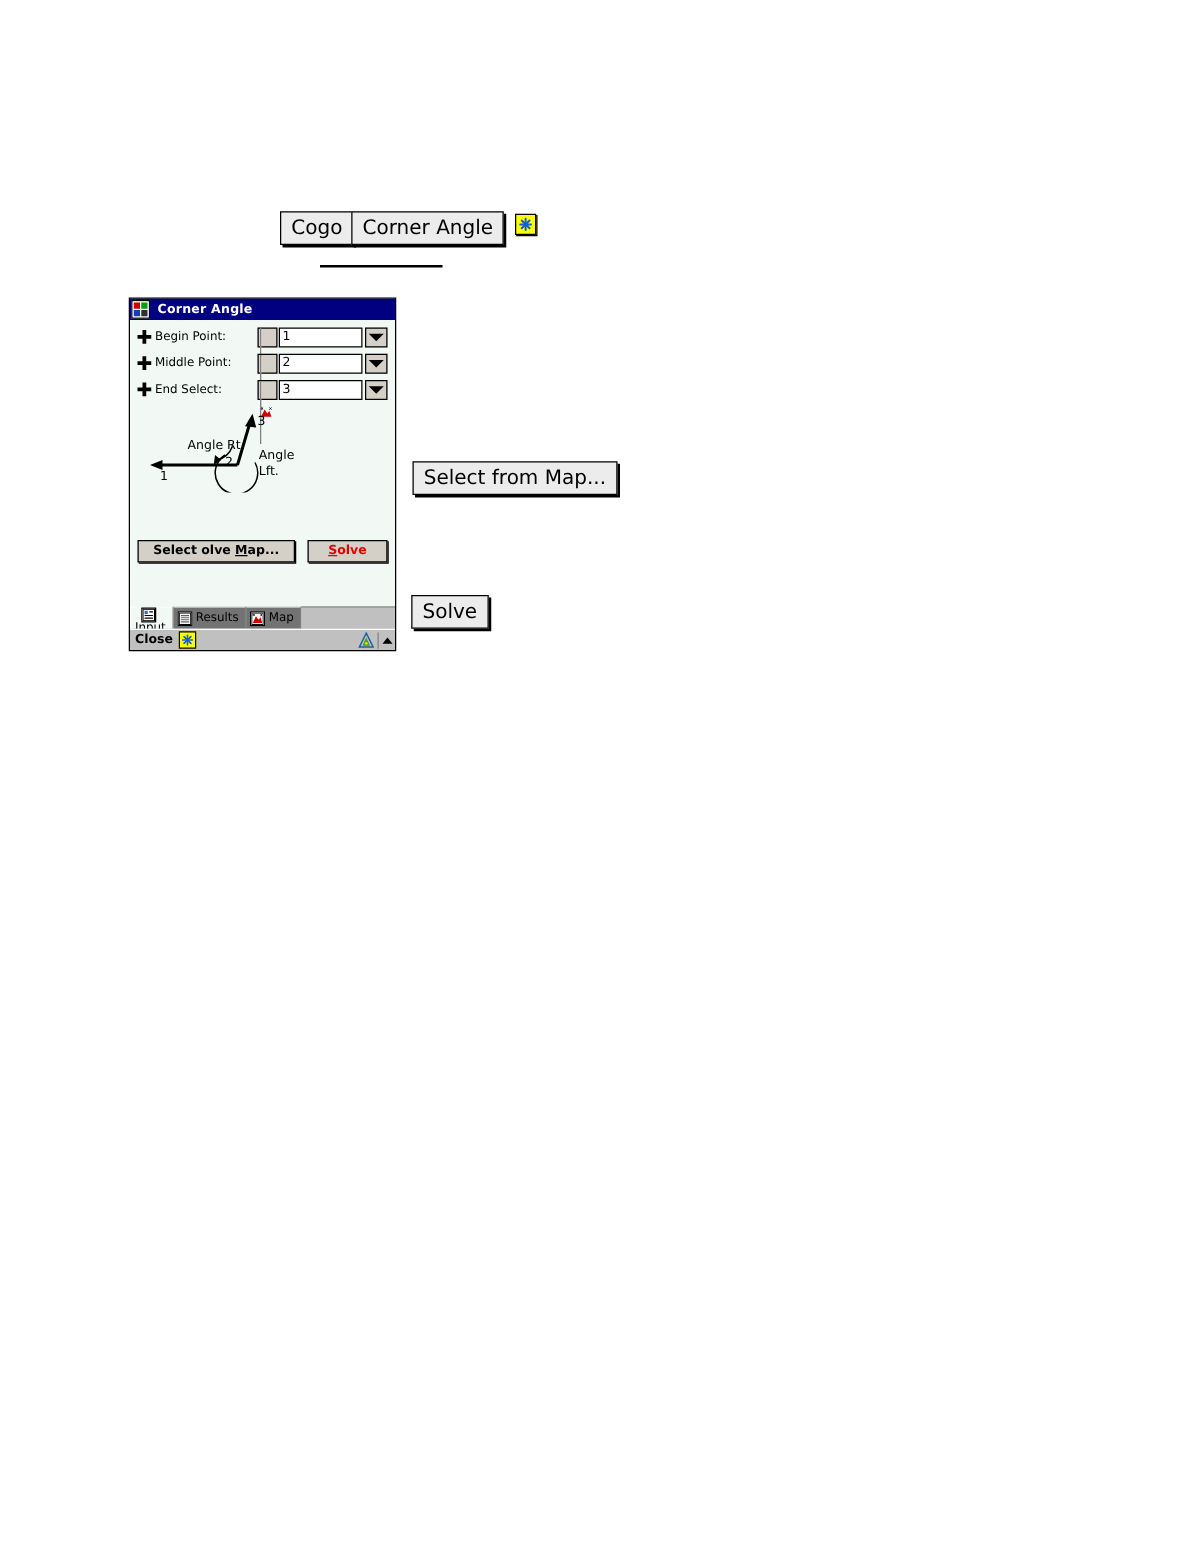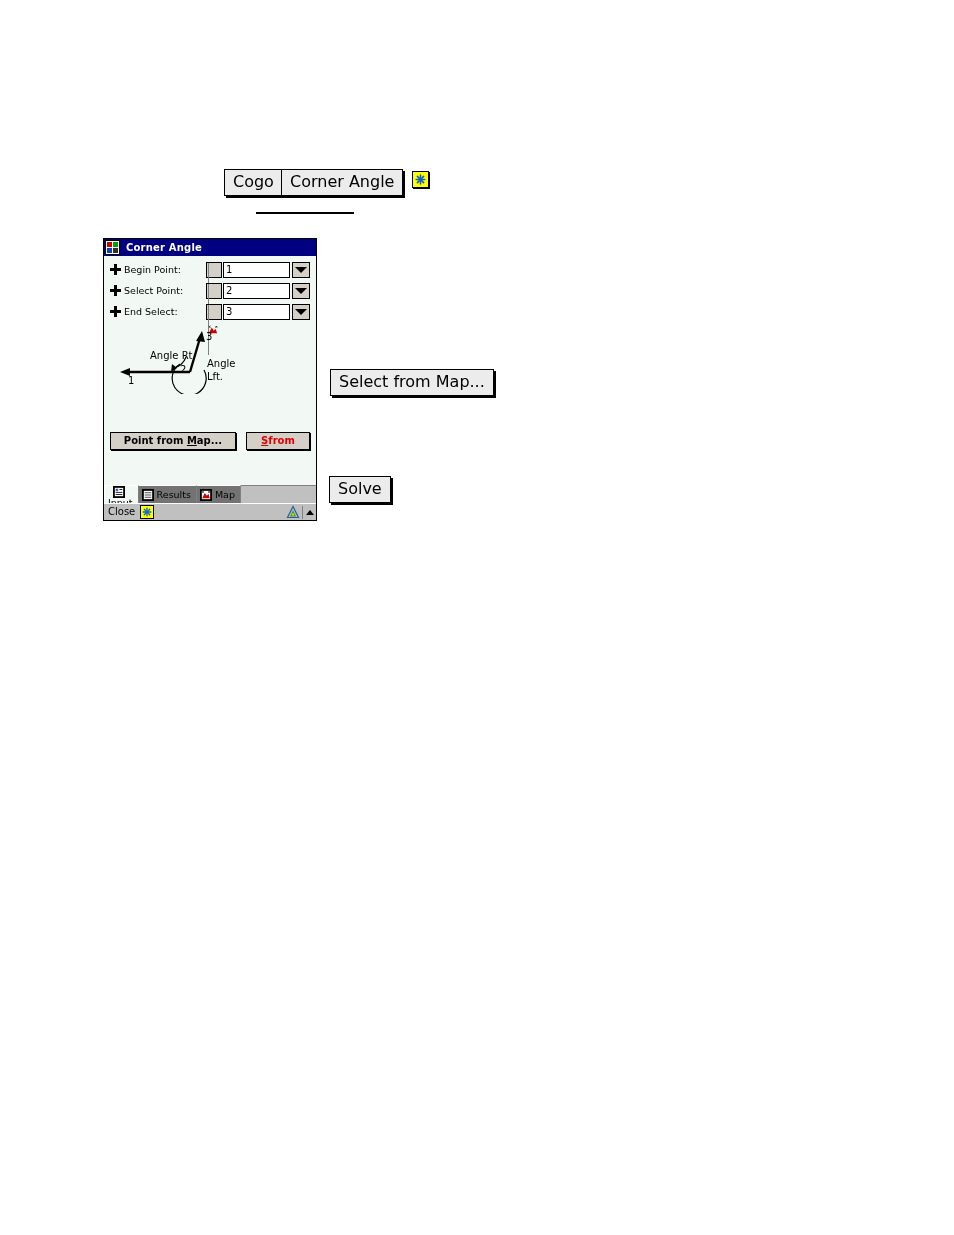--- a/index.html
+++ b/index.html
@@ -297,21 +297,21 @@
     height: 17px;
     background: #c0c0c0;
     border-top: 1px solid #ffffff;
     display: flex;
     align-items: center;
     padding: 0 2px 0 4px;
     box-sizing: border-box;
   }
   #ce-close-label {
     font-size: 10px;
-    font-weight: normal;
+    font-weight: bold;
     line-height: 1;
     color: #000000;
     margin-right: 5px;
   }
   #ce-close-star {
     width: 14px;
     height: 14px;
     background: #ffff00;
     border: 1px solid #000000;
     box-sizing: border-box;
@@ -406,21 +406,21 @@
         </span>
       </span>
       <span class="field-input">1</span>
       <span class="field-dropdown">
         <span class="arrow"></span>
       </span>
     </div>
 
     <div class="field-row">
       <span class="plus-icon"></span>
-      <span class="field-label">Select Point:</span>
+      <span class="field-label">Middle Point:</span>
       <span class="pick-btn">
         <span class="pick-inner">
           <svg width="10" height="10" viewBox="0 0 12 12" aria-hidden="true">
             <path d="M1 10 L4.5 3 L7 7 L9 4.5 L11 10 Z" fill="#d00000"></path>
             <g stroke="#000000" stroke-width="0.9">
               <line x1="1" y1="1.2" x2="3" y2="3.2"></line>
               <line x1="3" y1="1.2" x2="1" y2="3.2"></line>
               <line x1="9" y1="1.2" x2="11" y2="3.2"></line>
               <line x1="11" y1="1.2" x2="9" y2="3.2"></line>
             </g>
@@ -473,24 +473,24 @@
         <text x="95" y="39" font-family="DejaVu Sans, sans-serif" font-size="10" fill="#000000">Angle</text>
         <text x="95" y="52" font-family="DejaVu Sans, sans-serif" font-size="10" fill="#000000">Lft.</text>
         <text x="16" y="56" font-family="DejaVu Sans, sans-serif" font-size="10" fill="#000000">1</text>
         <text x="68" y="45" font-family="DejaVu Sans, sans-serif" font-size="10" fill="#000000">2</text>
         <text x="94" y="12" font-family="DejaVu Sans, sans-serif" font-size="10" fill="#000000">3</text>
       </svg>
     </div>
 
     <div id="ce-action-row">
       <div class="ce-btn" id="ce-btn-select-map">
-        <span>Point from </span><u>M</u><span>ap...</span>
+        <span>Select olve </span><u>M</u><span>ap...</span>
       </div>
       <div class="ce-btn" id="ce-btn-solve">
-        <u>S</u><span>from</span>
+        <u>S</u><span>olve</span>
       </div>
     </div>
 
   </div>
 
   <div id="ce-tabbar">
 
     <div class="ce-tab active">
       <span class="tab-icon">
         <svg width="10" height="10" viewBox="0 0 12 12" aria-hidden="true">

